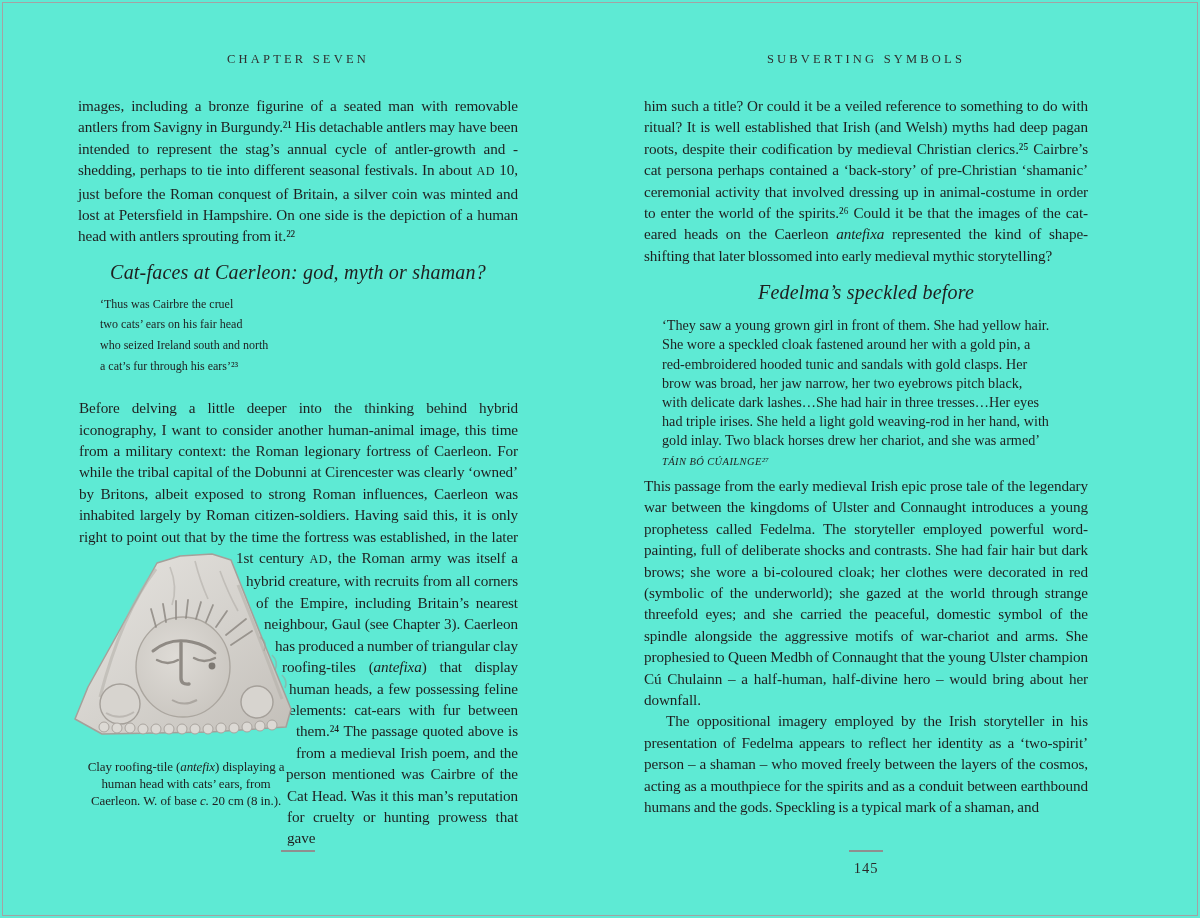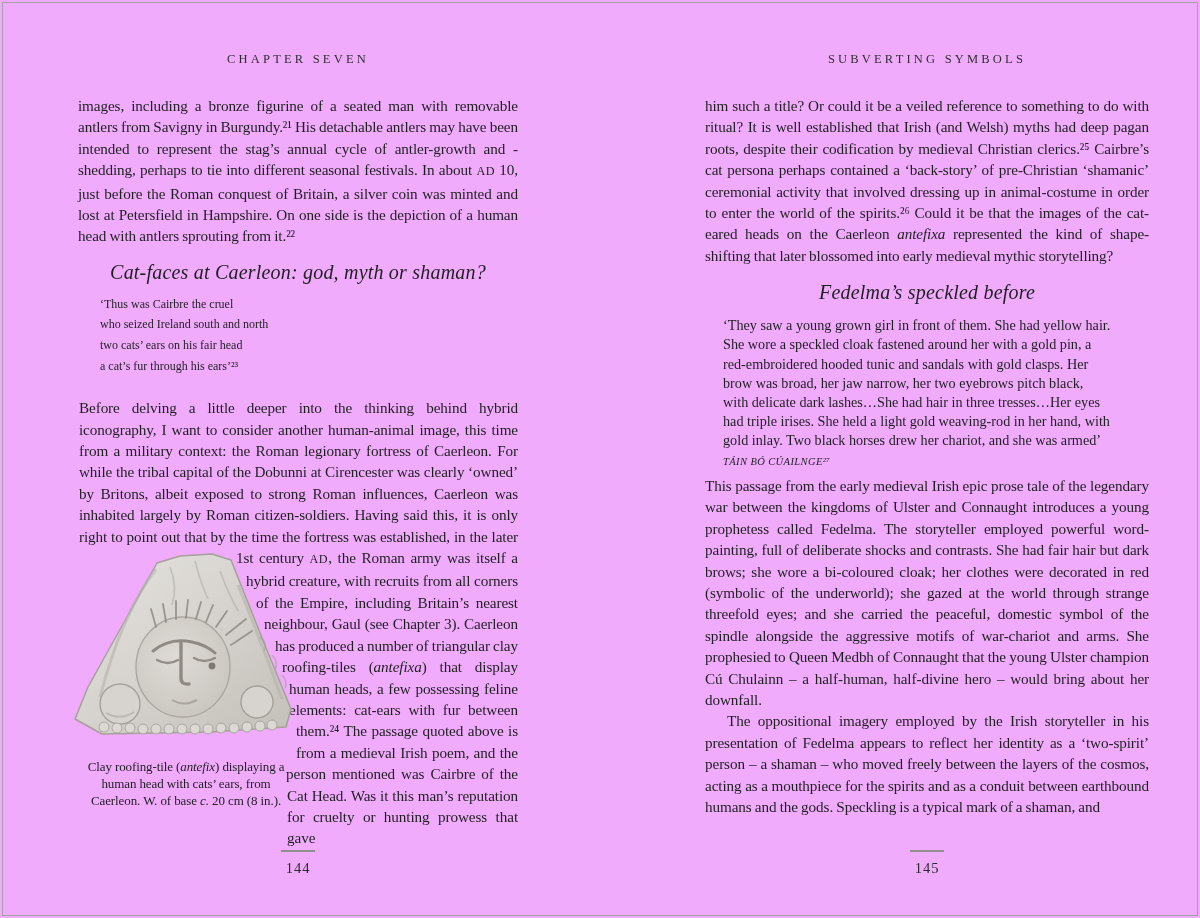--- a/index.html
+++ b/index.html
@@ -1,26 +1,26 @@
 <!DOCTYPE html>
 <html><head>
 <meta charset="utf-8">
 <style>
   html,body{margin:0;padding:0;}
   body{
     width:1200px;height:918px;background:#ffffff;
     font-family:"Liberation Serif","DejaVu Serif",serif;color:#1f1f1f;
     -webkit-font-smoothing:antialiased;
   }
-  .spread{position:relative;width:1200px;height:918px;background:#f0abfc;overflow:hidden;}
+  .spread{position:relative;width:1200px;height:918px;background:#5eead4;overflow:hidden;}
   .frame{position:absolute;left:2px;top:2px;right:2px;bottom:2px;border:1.5px solid #a3a3a3;pointer-events:none;}
 
   .page{position:absolute;top:0;bottom:0;}
   .page.left{left:78px;width:440px;}
-  .page.right{left:705px;width:444px;}
+  .page.right{left:644px;width:444px;}
 
   .running-head{
     margin:52px 0 28px;text-align:center;
     font-size:12.5px;letter-spacing:3.2px;color:#2f2f2f;font-weight:normal;
   }
 
   .body{
     margin:0;font-size:15.2px;line-height:21.4px;text-align:justify;
     letter-spacing:-0.1px;word-spacing:-0.5px;
   }
@@ -67,22 +67,22 @@
 
   <section class="page left">
     <header class="running-head">CHAPTER SEVEN</header>
 
     <p class="body"><span>images, including a bronze figurine of a seated man with removable antlers from Savigny in Burgundy.²¹ His detachable antlers may have been intended to represent the stag’s annual cycle of antler-growth and -shedding, perhaps to tie into different seasonal festivals. In about </span><span class="seg-sc">AD</span><span> 10, just before the Roman conquest of Britain, a silver coin was minted and lost at Petersfield in Hampshire. On one side is the depiction of a human head with antlers sprouting from it.²²</span></p>
 
     <h2 class="section-heading">Cat-faces at Caerleon: god, myth or shaman?</h2>
 
     <div class="poem">
         <div class="qline">‘Thus was Cairbre the cruel</div>
+        <div class="qline">two cats’ ears on his fair head</div>
         <div class="qline">who seized Ireland south and north</div>
-        <div class="qline">two cats’ ears on his fair head</div>
         <div class="qline">a cat’s fur through his ears’²³</div>
       </div>
 
     <div class="para2-flow">
 
       <div class="sb-top"></div>
       <div class="sb" style="width:146px"></div>
       <div class="sb" style="width:158px"></div>
       <div class="sb" style="width:168px"></div>
       <div class="sb" style="width:178px"></div>
@@ -164,21 +164,20 @@
             <circle cx="200" cy="179" r="5"></circle>
               <circle cx="212" cy="178" r="5"></circle>
           </g>
         </svg>
         <figcaption class="caption"><span>Clay roofing-tile (</span><span class="seg-i">antefix</span><span>) displaying a human head with cats’ ears, from Caerleon. W. of base </span><span class="seg-i">c.</span><span> 20 cm (8 in.).</span></figcaption>
       </figure>
     </div>
 
     <div class="folio">
       <div class="folio-rule"></div>
-      <div class="folio-number">144</div>
     </div>
   </section>
 
   <section class="page right">
     <header class="running-head">SUBVERTING SYMBOLS</header>
 
     <p class="body"><span>him such a title? Or could it be a veiled reference to something to do with ritual? It is well established that Irish (and Welsh) myths had deep pagan roots, despite their codification by medieval Christian clerics.²⁵ Cairbre’s cat persona perhaps contained a ‘back-story’ of pre-Christian ‘shamanic’ ceremonial activity that involved dressing up in animal-costume in order to enter the world of the spirits.²⁶ Could it be that the images of the cat-eared heads on the Caerleon </span><span class="seg-i">antefixa</span><span> represented the kind of shape-shifting that later blossomed into early medieval mythic storytelling?</span></p>
 
     <h2 class="section-heading">Fedelma’s speckled before</h2>
 

